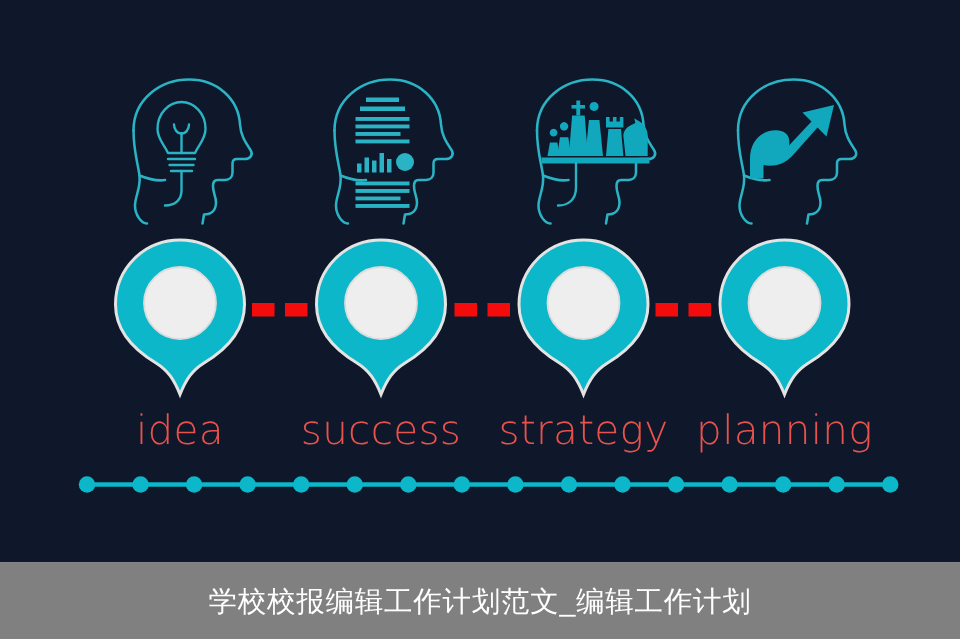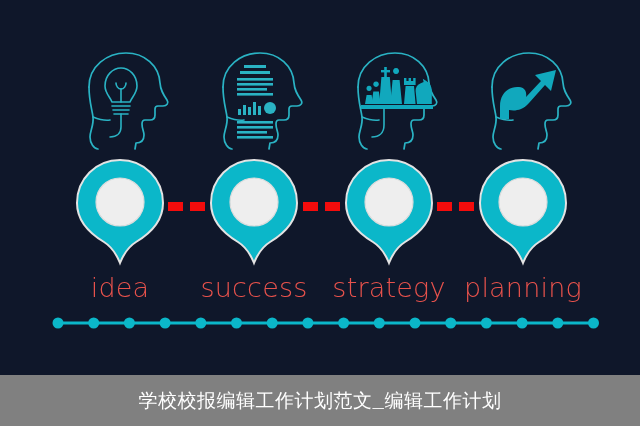--- a/index.html
+++ b/index.html
@@ -107,21 +107,21 @@
     top: 375px;
     width: 640px;
     height: 51px;
     background: #808080;
     display: flex;
     align-items: center;
     justify-content: center;
   }
   #caption-text {
     color: #ffffff;
-    font-family: Liberation Mono, monospace;
+    font-family: Liberation Sans, sans-serif;
     font-size: 19px;
     letter-spacing: 0.5px;
     white-space: nowrap;
   }
 </style>
 </head>
 <body>
 
 <div id="infographic">
 

